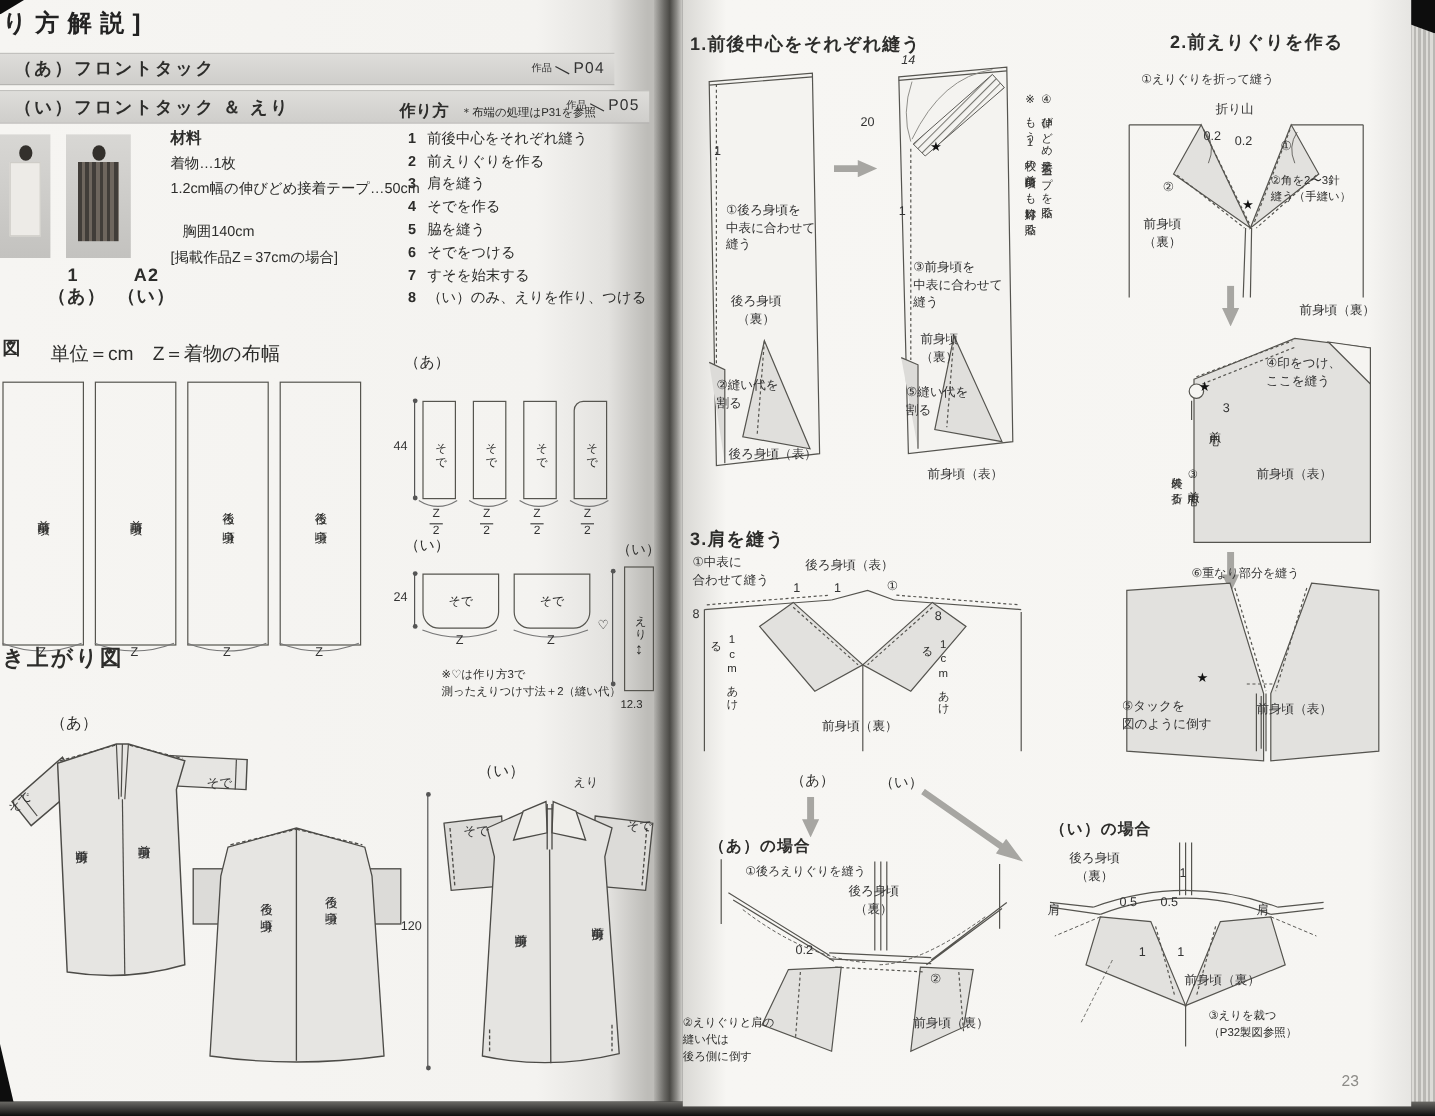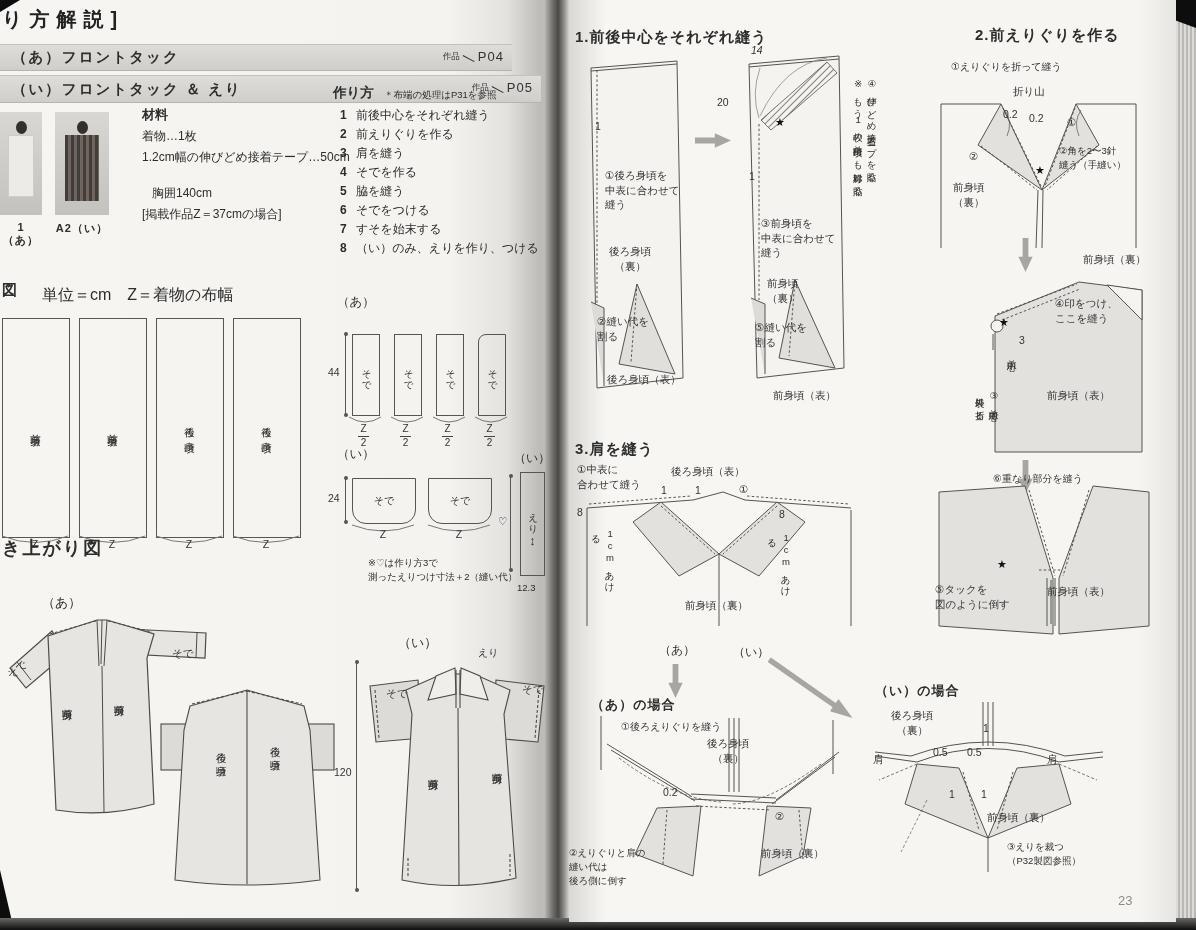--- a/index.html
+++ b/index.html
@@ -49,21 +49,21 @@
   
   .ar{background:#a7a6a2;}
   .ar-right{width:36px;height:17px;clip-path:polygon(0 33%,55% 33%,55% 8%,100% 50%,55% 92%,55% 67%,0 67%);}
   .ar-down{width:17px;height:34px;clip-path:polygon(33% 0,67% 0,67% 55%,92% 55%,50% 100%,8% 55%,33% 55%);}
   .ar-diag{width:102px;height:15px;clip-path:polygon(0 32%,78% 32%,78% 0,100% 50%,78% 100%,78% 68%,0 68%);transform:rotate(35deg);transform-origin:left center;}
   
   .photo{background:linear-gradient(#d8d7d4,#c3c2bf);overflow:hidden;}
   .head{width:11px;height:13px;border-radius:50%;background:#33302c;margin:9px auto 0;}
   .dress-a{width:24px;height:60px;background:#edebe7;margin:1px auto 0;border:1px solid #cfcdc8;}
   .dress-i{width:34px;height:66px;background:repeating-linear-gradient(90deg,#413d39 0 3px,#6e665e 3px 6px);margin:1px auto 0;}
-  .cap{font-size:11px;font-weight:bold;letter-spacing:1px;}
+  .cap{font-size:15px;font-weight:bold;letter-spacing:1px;padding-left:40px;}
   svg{position:absolute;overflow:visible;}
 </style>
 </head>
 <body>
 
 <div id="left-page" class="abs">
 
   <div class="abs h-big" style="left:2px;top:6px;">り方解説]</div>
 
   <div class="abs bar" style="left:0;top:44px;width:512px;height:25px;">

